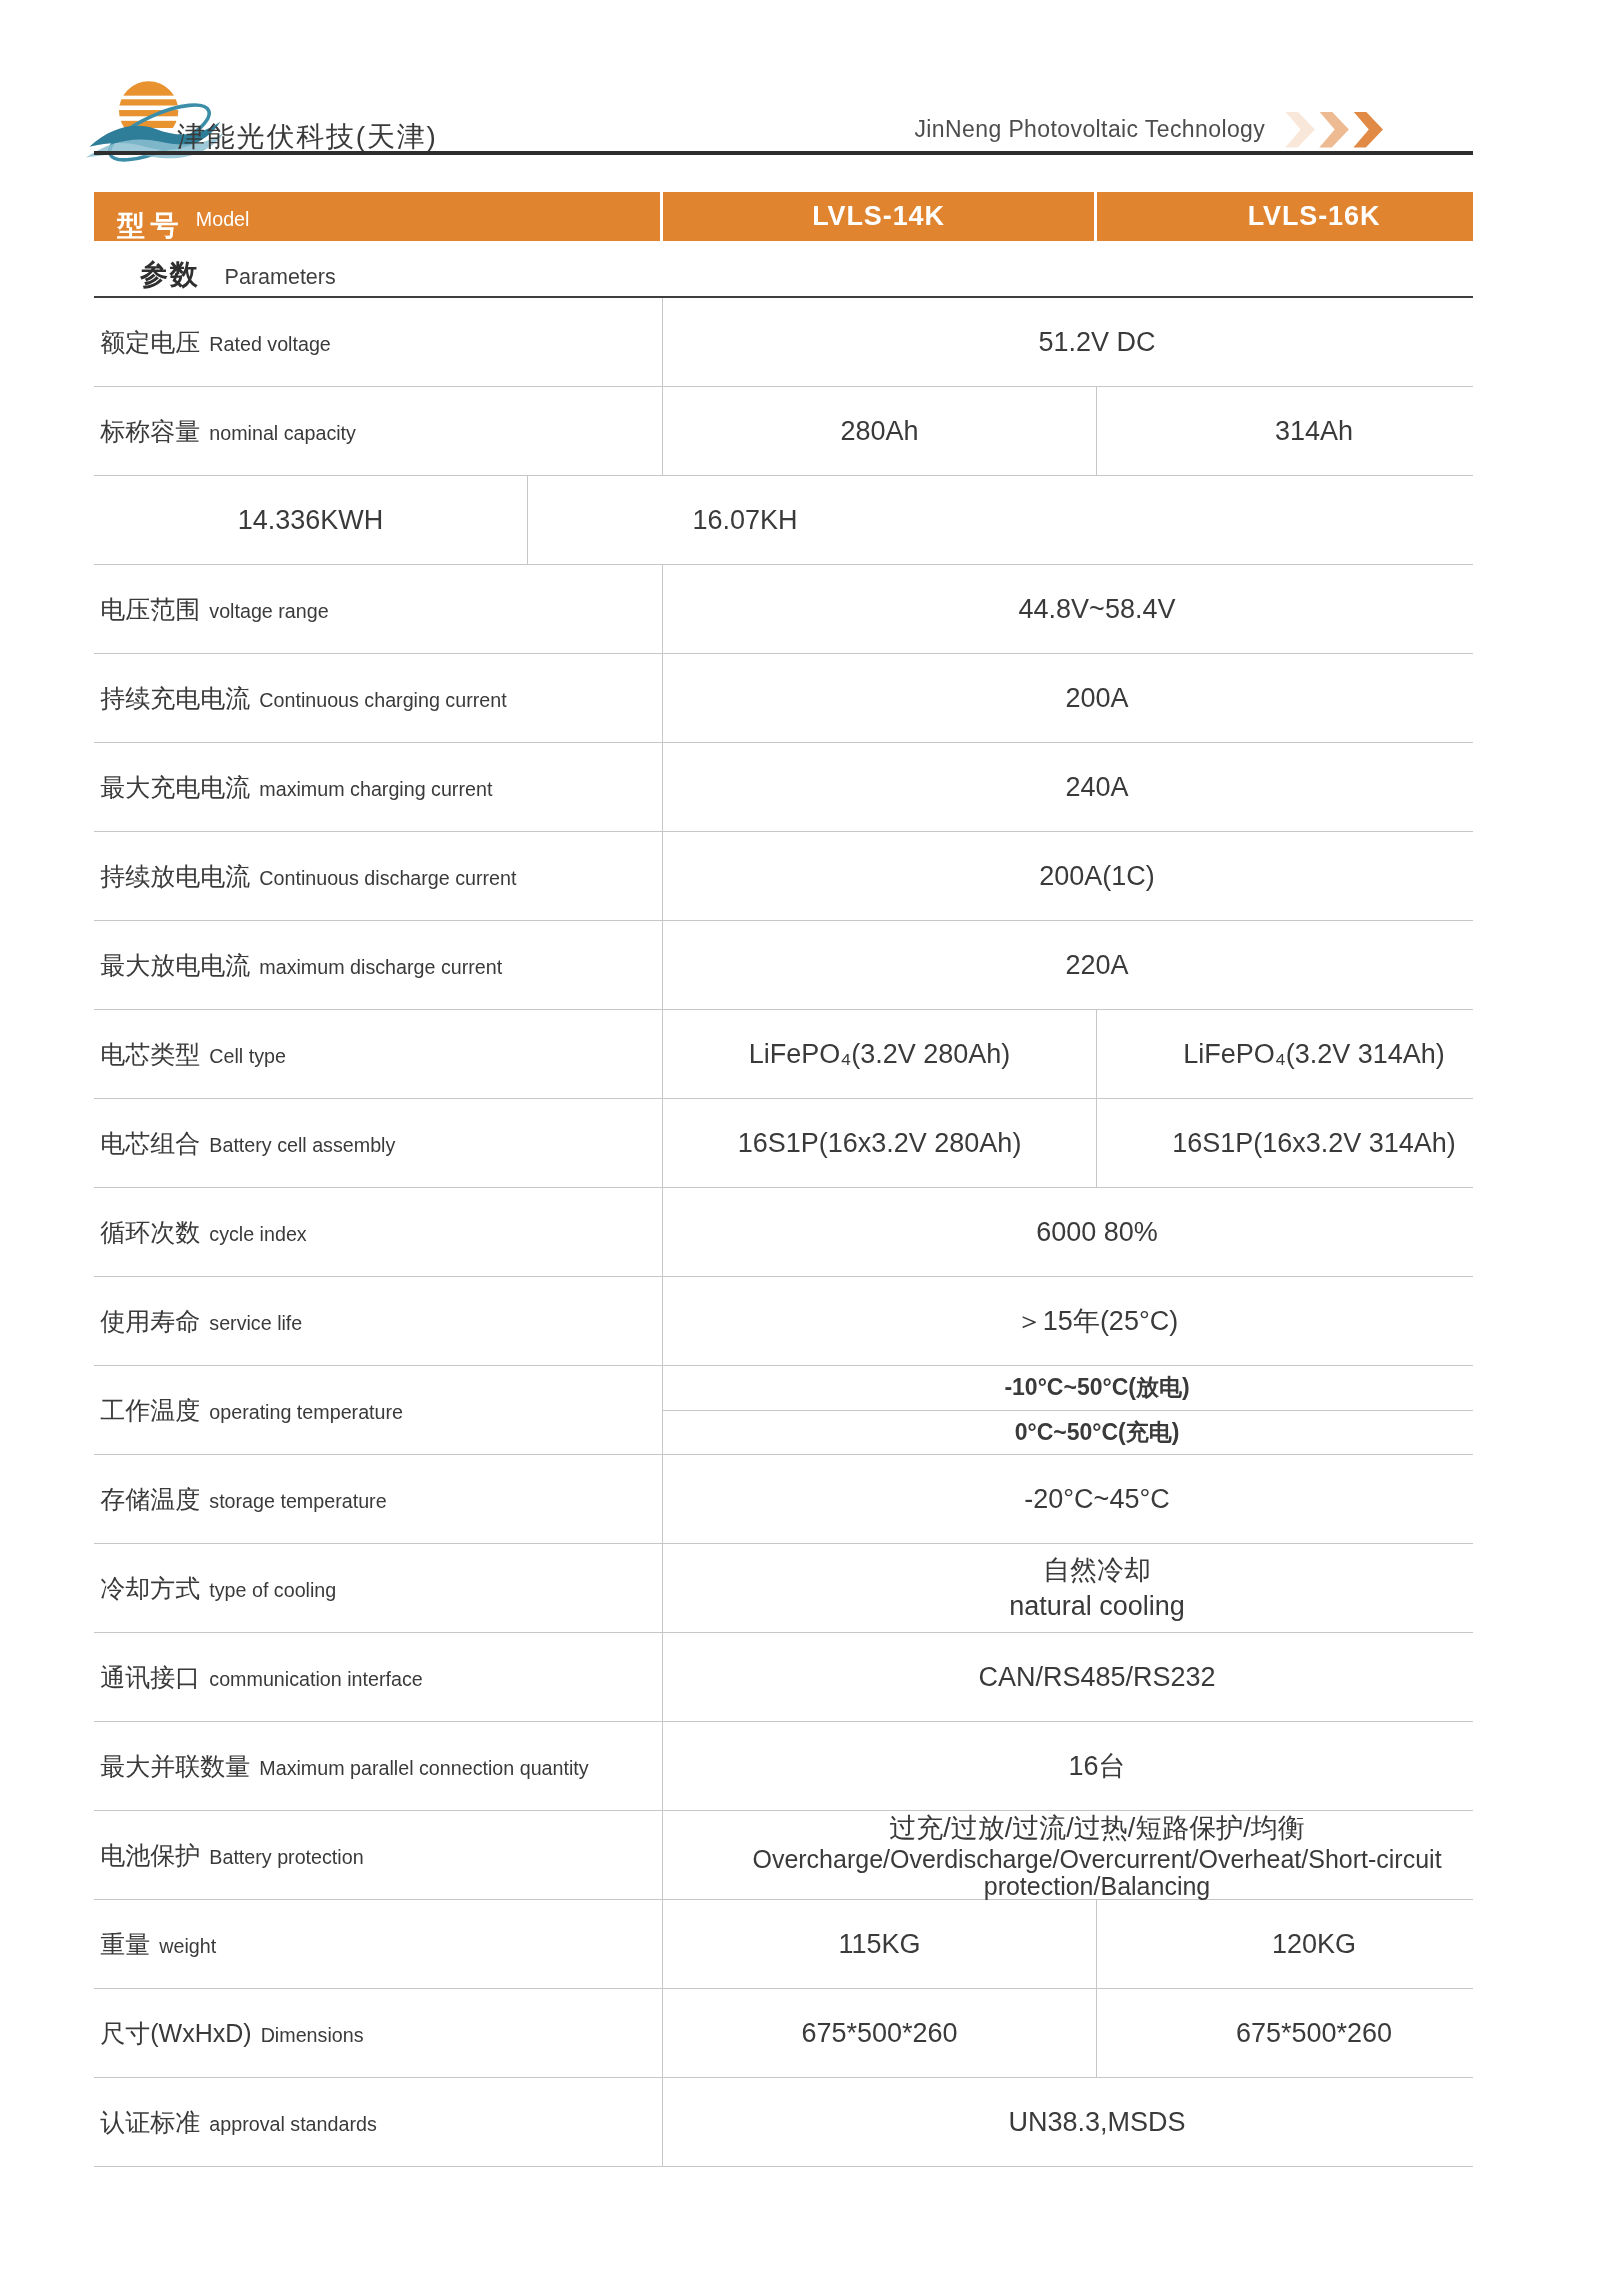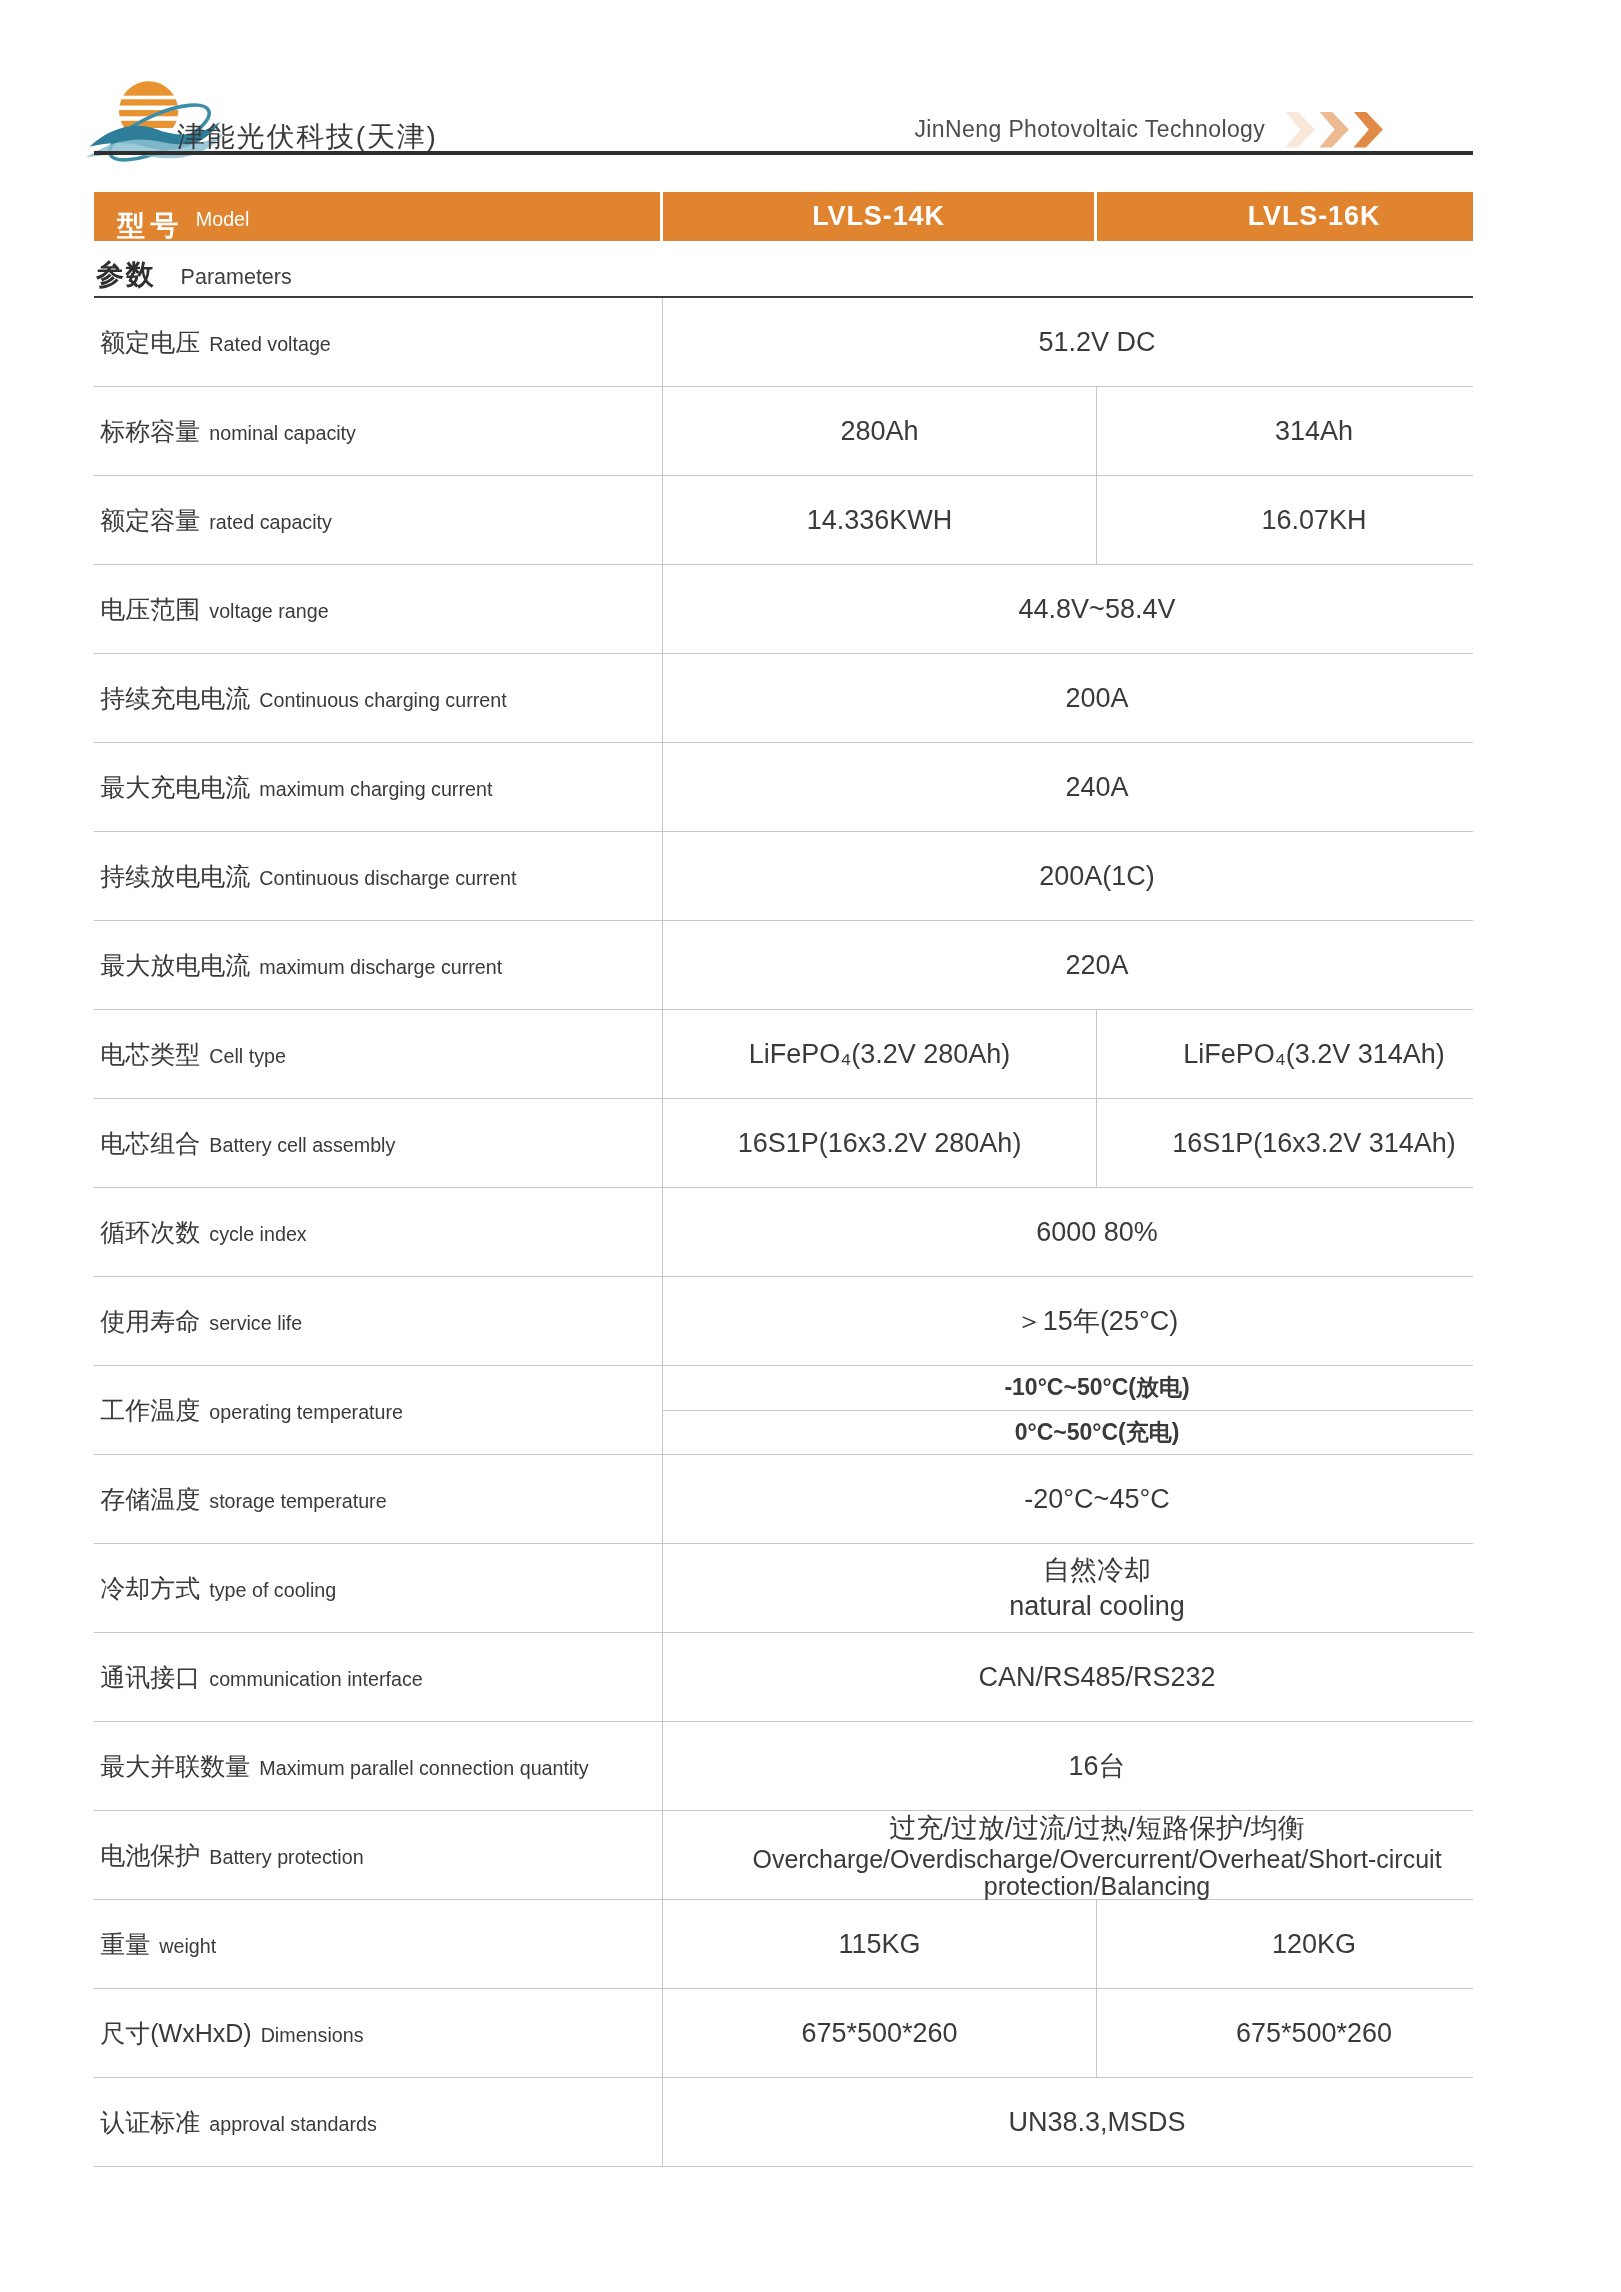--- a/index.html
+++ b/index.html
@@ -51,21 +51,21 @@
   .mb-en { font-size: 19.7px; margin-left: 12px; margin-top: 5.4px; }
   .mb-c2, .mb-c3 {
     display: flex; align-items: center; justify-content: center;
     font-size: 27px; font-weight: bold; letter-spacing: 0.9px;
   }
   .mb-c2 { width: 30.2%; border-right: 3.6px solid #ffffff; }
   .mb-c3 { width: 30.2%; }
 
   
   .section-title { position: absolute; left: 96px; top: 256px; display: flex; align-items: baseline; }
-  .sec-zh { font-size: 28px; font-weight: bold; color: #2f2f2f; letter-spacing: 1.8px; }
+  .sec-zh { font-size: 28px; font-weight: bold; color: #2f2f2f; letter-spacing: 1.8px; margin-left: 44px; }
   .sec-en { font-size: 21.5px; color: #3f3f3f; margin-left: 25px; }
 
   
   .spec-table {
     position: absolute; left: 94px; top: 296px; width: 1437px;
     border-top: 2.7px solid #3e3e3e;
   }
   .row { display: flex; height: 89px; border-bottom: 1.8px solid #c7c7c7; }
   .c1 {
     width: 39.6%; border-right: 1.8px solid #c7c7c7;
@@ -145,24 +145,20 @@
       </div>
       <div class="row">
         <div class="c1">
           <span class="zh">标称容量</span>
           <span class="en">nominal capacity</span>
         </div>
         <div class="c2 val">280Ah</div>
         <div class="c3 val">314Ah</div>
       </div>
       <div class="row">
-        <div class="c1">
-          <span class="zh">额定容量</span>
-          <span class="en">rated capacity</span>
-        </div>
         <div class="c2 val">14.336KWH</div>
         <div class="c3 val">16.07KH</div>
       </div>
       <div class="row">
         <div class="c1">
           <span class="zh">电压范围</span>
           <span class="en">voltage range</span>
         </div>
         <div class="cm val">
           <div class="vl">44.8V~58.4V</div>

